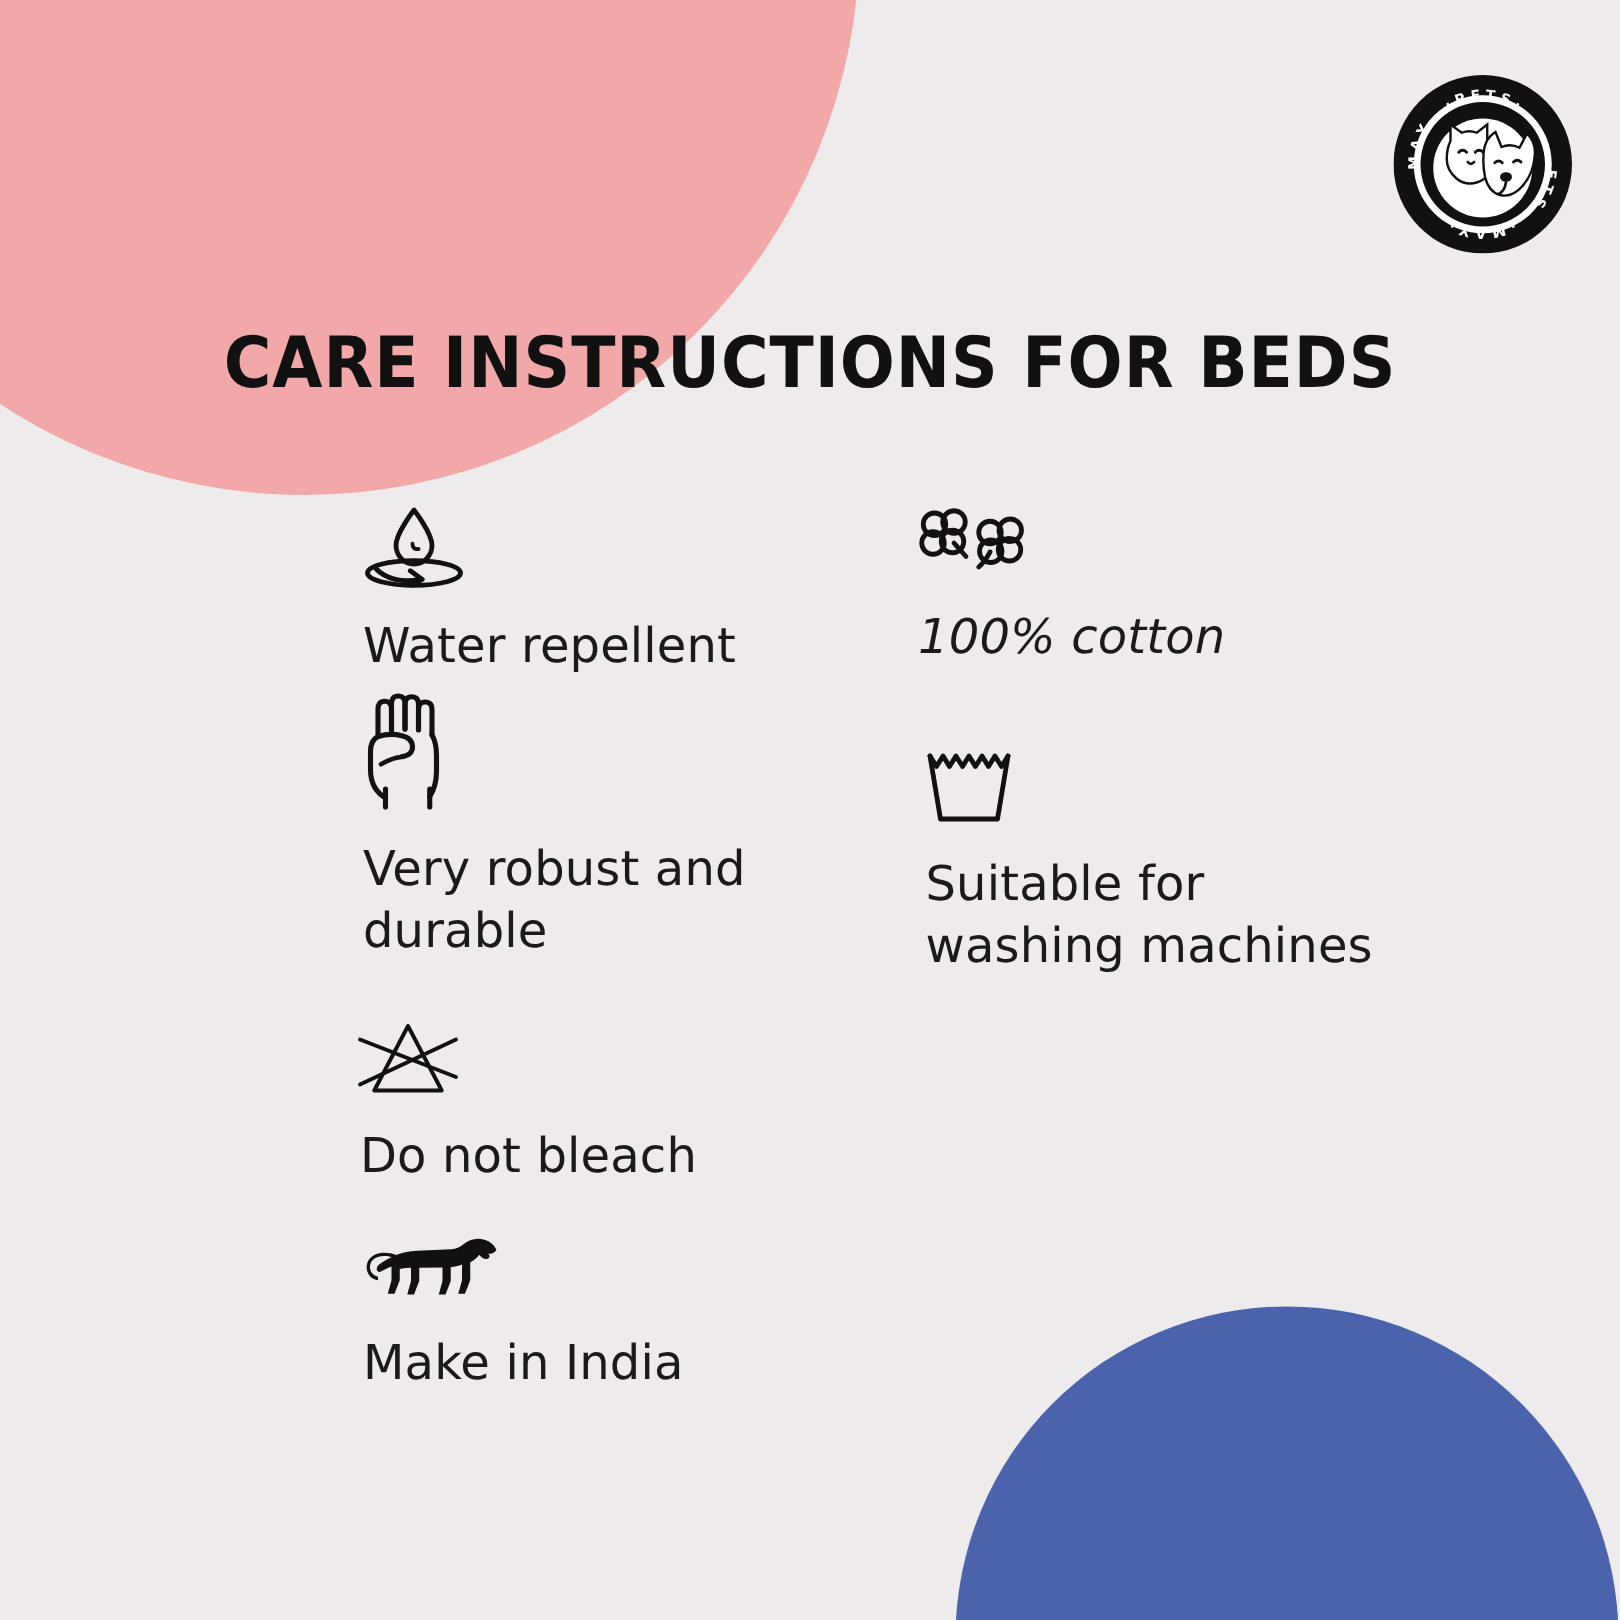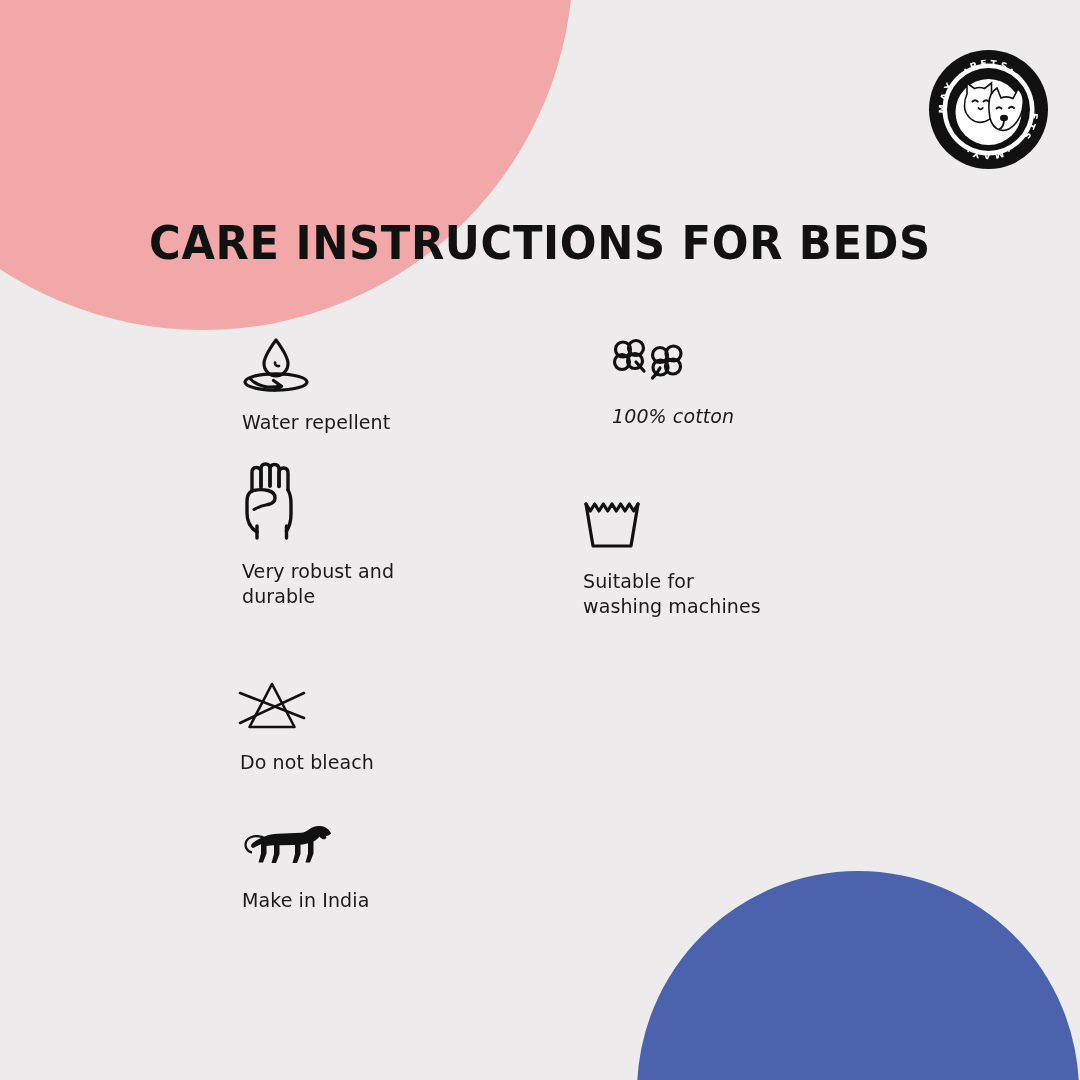--- a/index.html
+++ b/index.html
@@ -49,39 +49,39 @@
   .feature {
     position:absolute;
   }
   .feature .icon-wrap {
     display:block;
     line-height:0;
   }
   .feature .label {
     display:block;
     font-family:"DejaVu Sans", sans-serif;
-    font-size:19px;
+    font-size:32px;
     line-height:1.29;
     color:#1A1A1A;
     letter-spacing:0.1px;
     white-space:pre-line;
   }
   
   #feat-water     { left:238px; top:336px; }
   #feat-water .label     { margin-top:18px; margin-left:4px; }
   #feat-robust    { left:238px; top:460px; }
   #feat-robust .label    { margin-top:17px; margin-left:4px; }
   #feat-bleach    { left:232px; top:678px; }
   #feat-bleach .label    { margin-top:16px; margin-left:8px; }
   #feat-india     { left:240px; top:821px; }
   #feat-india .label     { margin-top:19px; margin-left:2px; }
   
   #feat-cotton    { left:610px; top:338px;font-style:italic; }
   #feat-cotton .label    { margin-top:22px; margin-left:2px; }
-  #feat-machine   { left:582px; top:499px; }
+  #feat-machine   { left:616px; top:499px; }
   #feat-machine .label   { margin-top:18px; margin-left:1px; }
   #feat-wring     { left:610px; top:688px; }
   #feat-wring .label     { margin-top:18px; margin-left:1px; }
 </style>
 </head>
 <body>
 
 <div id="poster">
 
   <div class="blob" id="blob-pink"></div>

